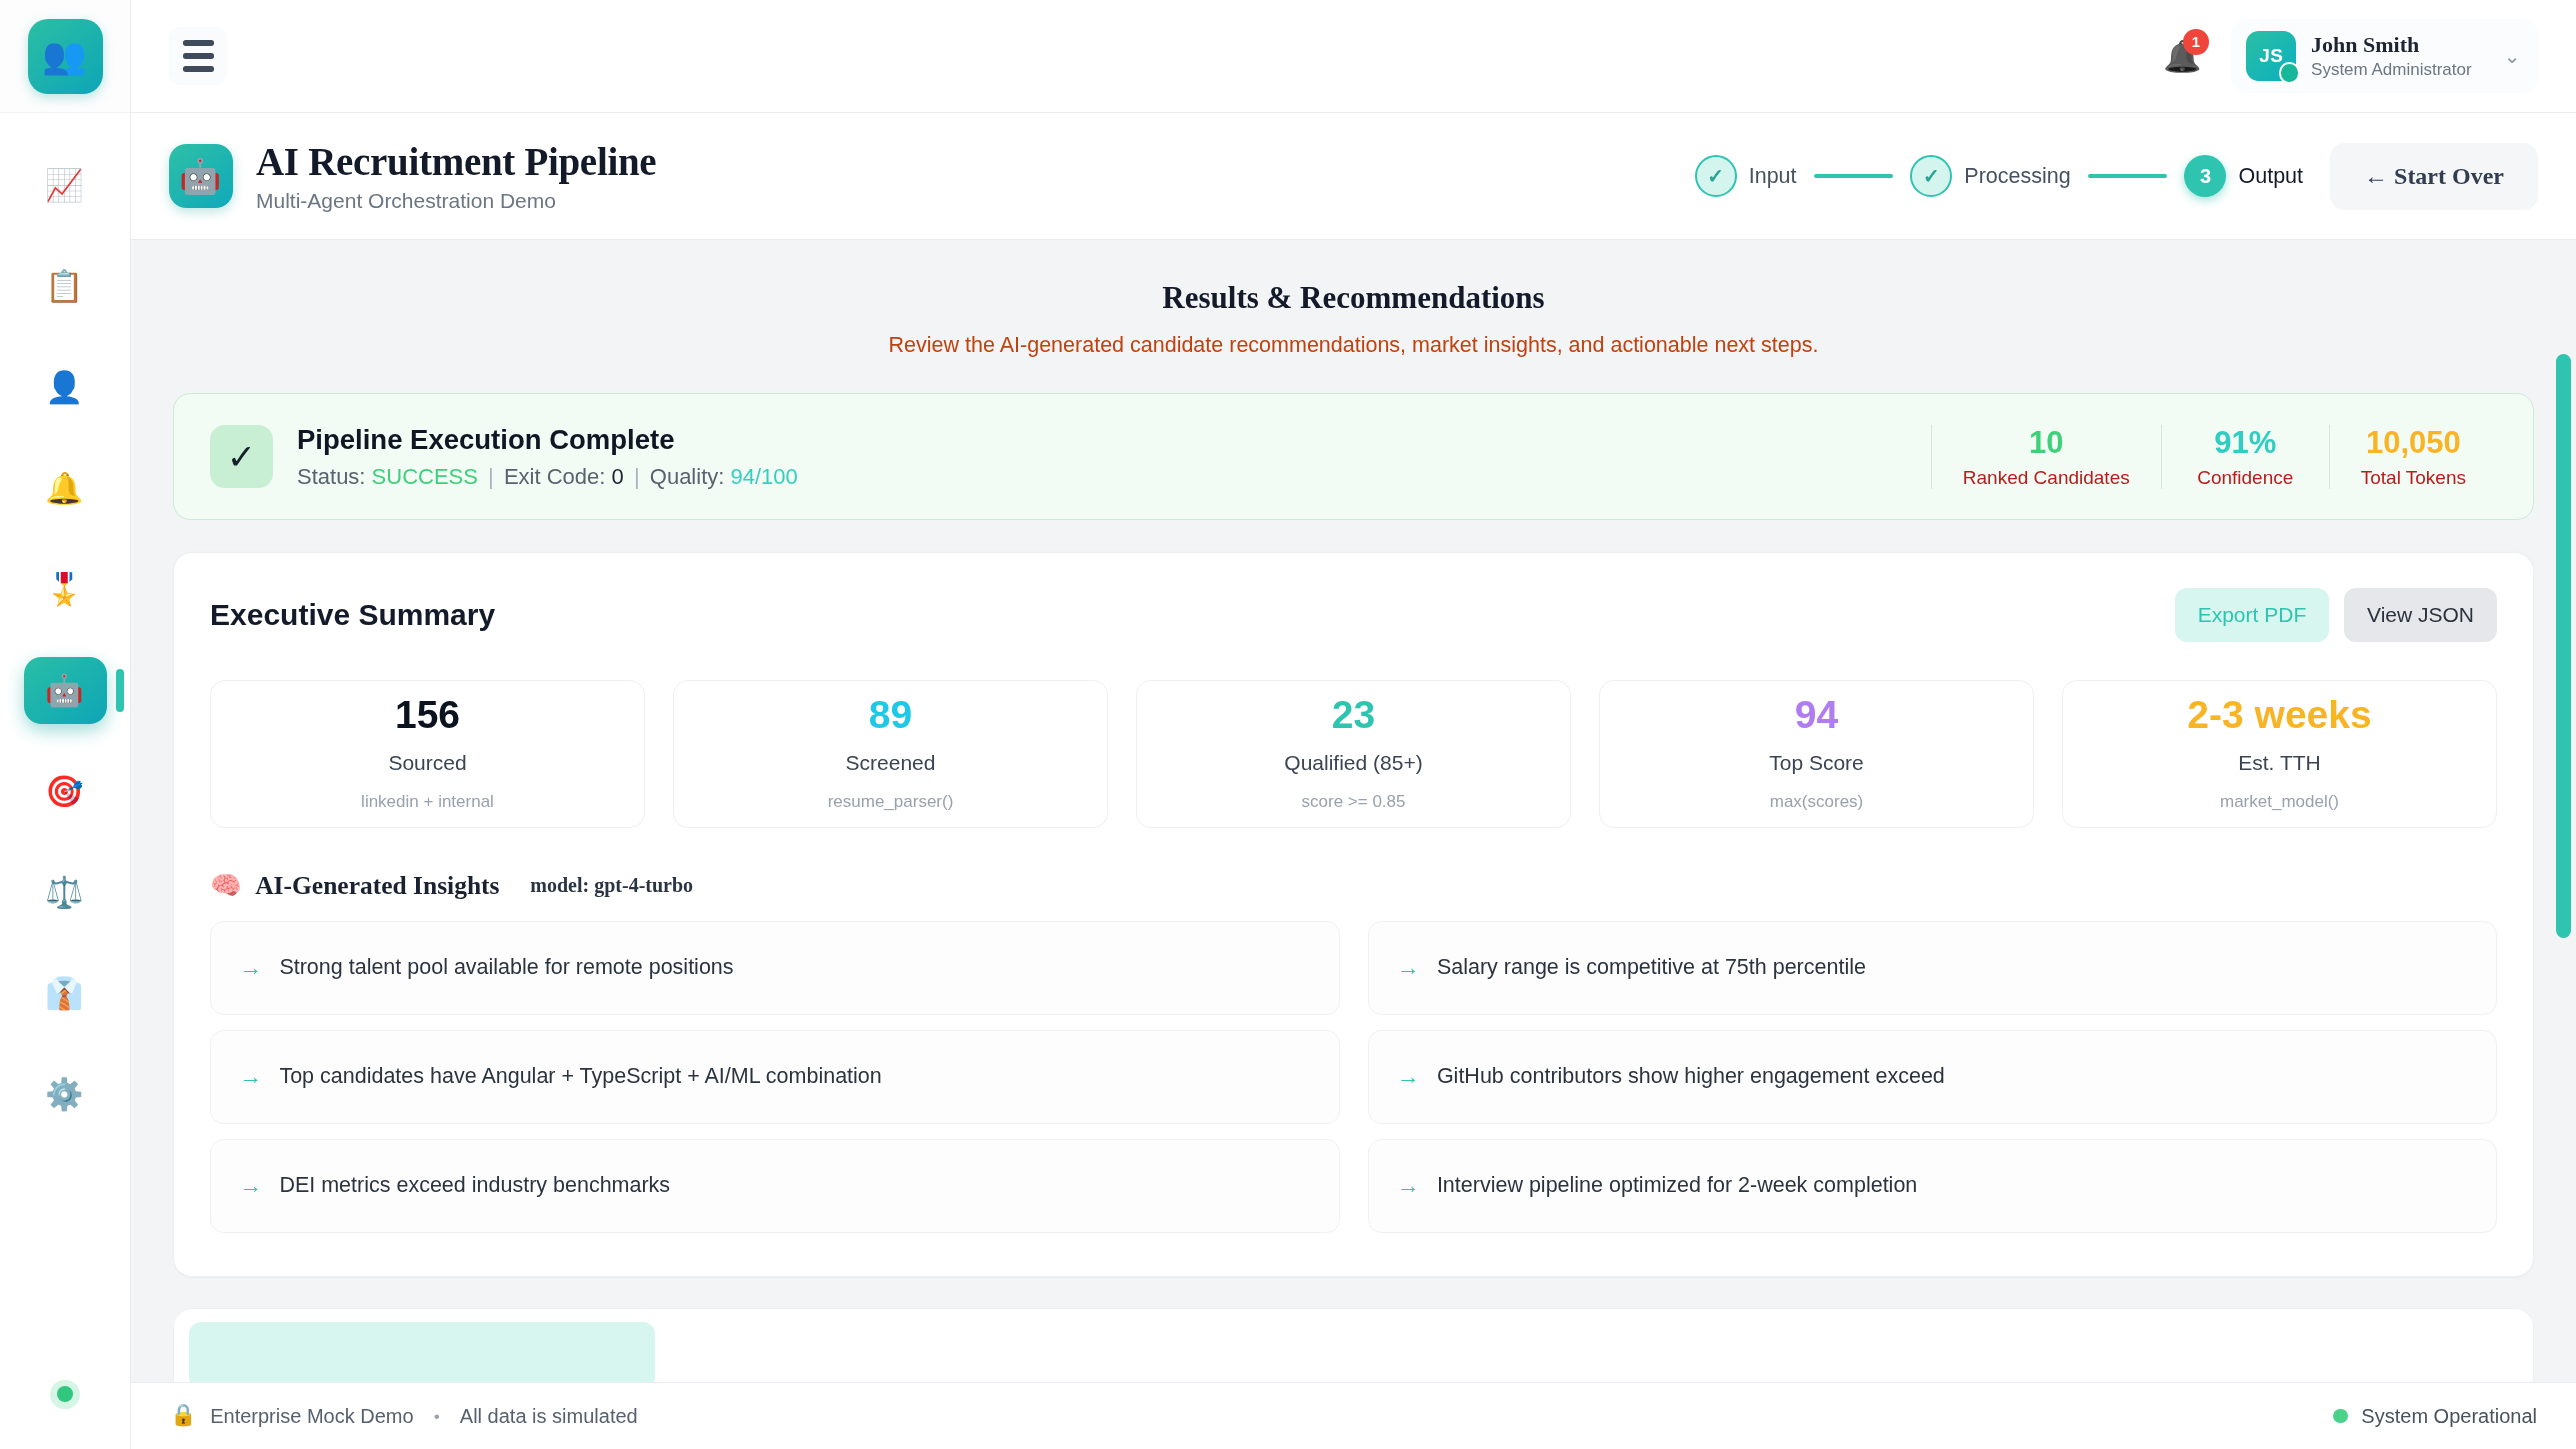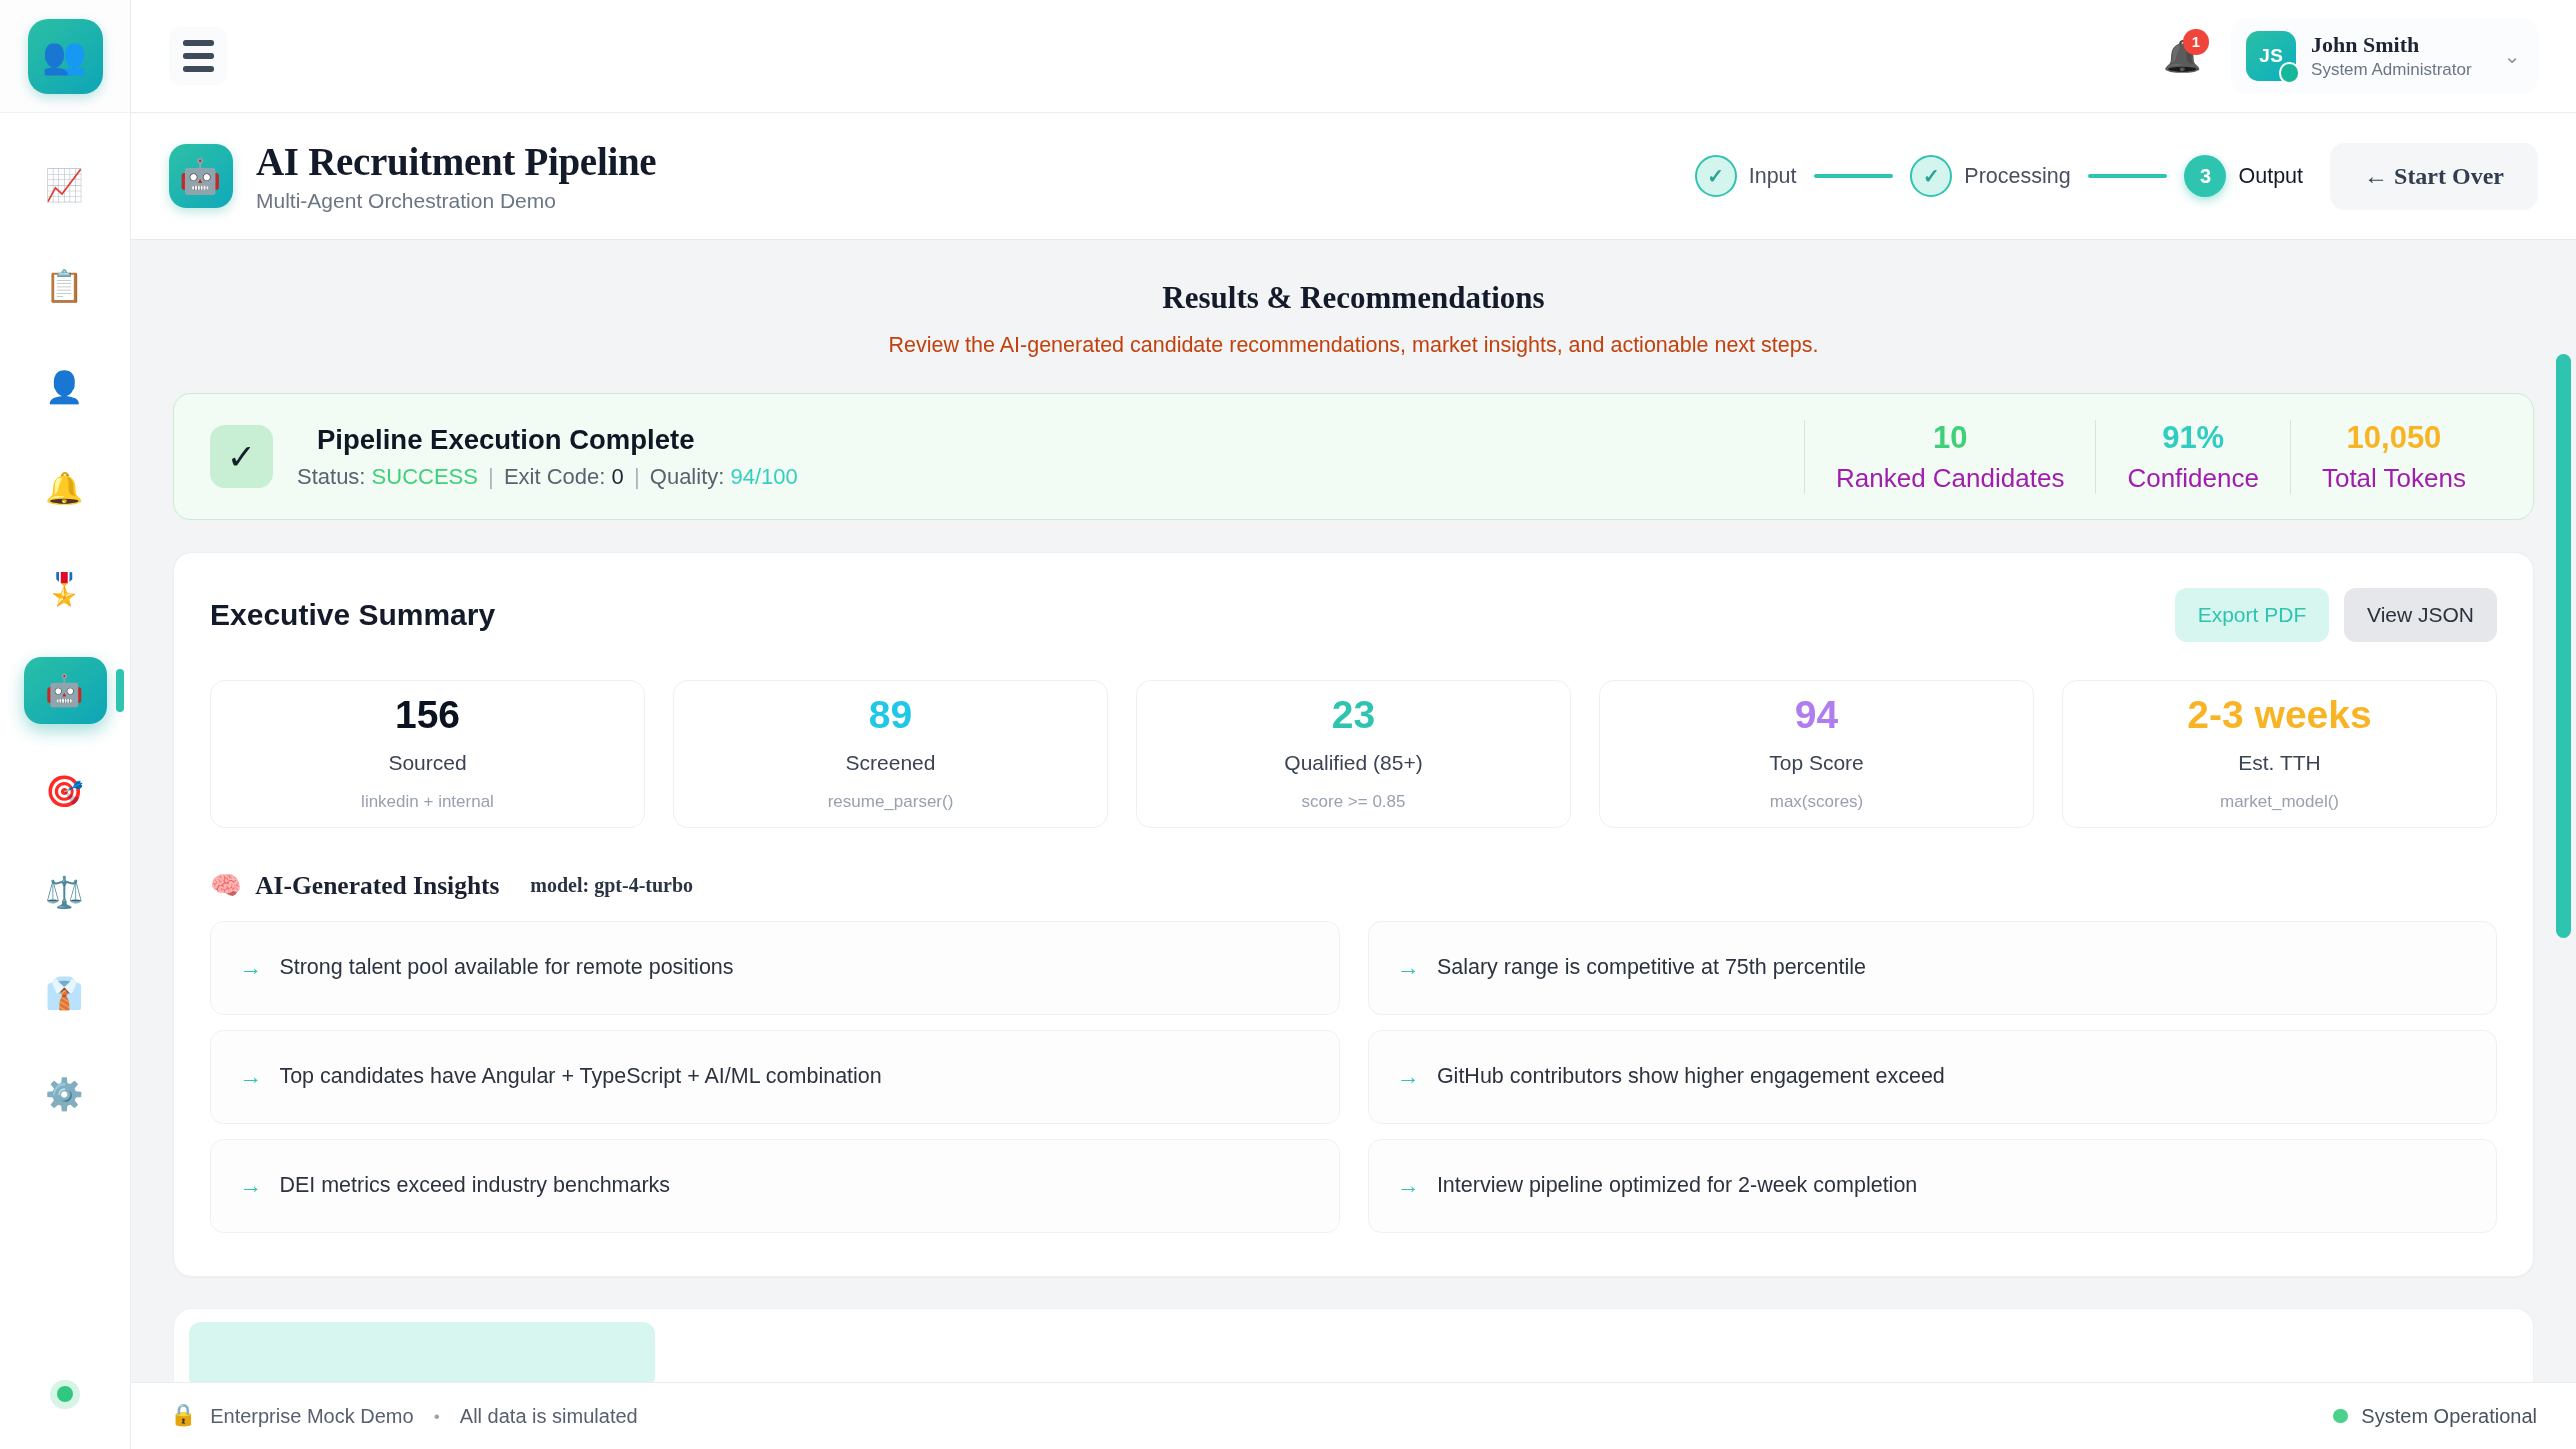--- a/index.html
+++ b/index.html
@@ -157,34 +157,34 @@
     margin-top: 35px;
     background:#f2fbf4; border:1.3px solid #c9ecd3; border-radius: 17.4px;
     height: 127px; display:flex; align-items:center; padding: 0 36px;
   }
   .banner-check {
     width: 63px; height: 63px; border-radius: 14.8px; background:#c8eed4;
     display:flex; align-items:center; justify-content:center;
     font-size: 35px; color:#14202a;
   }
   .banner-text { margin-left: 24px; display:flex; flex-direction:column; gap: 8px; }
-  .banner-title { font-size: 27.5px; font-weight: 700; color:#0f1724;margin-left:20px; }
+  .banner-title { font-size: 27.5px; font-weight: 700; color:#0f1724; }
   .banner-meta { font-size: 22px; color:#59636f; }
   .banner-meta .ok { color:#3fd07a; }
   .banner-meta .code { color:#1c2430; }
   .banner-meta .q { color:#34cfc0; }
   .banner-meta .sep { color:#aab3bd; margin: 0 4px; }
   .banner-spacer { flex: 1; }
   .bstats { display:flex; align-items:center; }
   .bstat {
     padding: 0 31px; text-align:center; border-left:1.3px solid #d3e7d9;
     display:flex; flex-direction:column; gap: 6.7px; min-width: 168px;
   }
   .bstat-v { font-size: 31px; font-weight: 700; }
-  .bstat-l { font-size: 26px; color:#a21caf; }
+  .bstat-l { font-size: 19px; color:#b91c1c; }
 
   
   .card {
     margin-top: 32px; background:#fff; border-radius: 19px;
     border: 0.7px solid #edf0f3;
     padding: 35px 36px 43px 36px;
     box-shadow: 0 0.7px 2px rgba(16,24,40,.04);
   }
   .card-head { display:flex; align-items:center; }
   .card-title { font-size: 30px; font-weight: 700; color:#131a29; }

